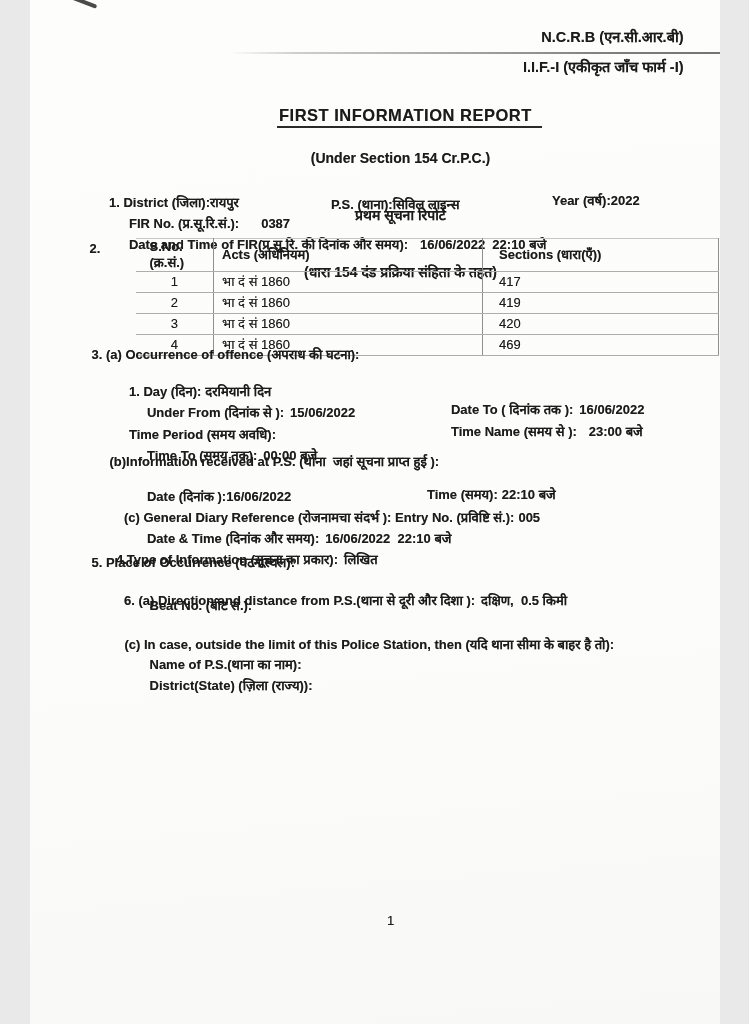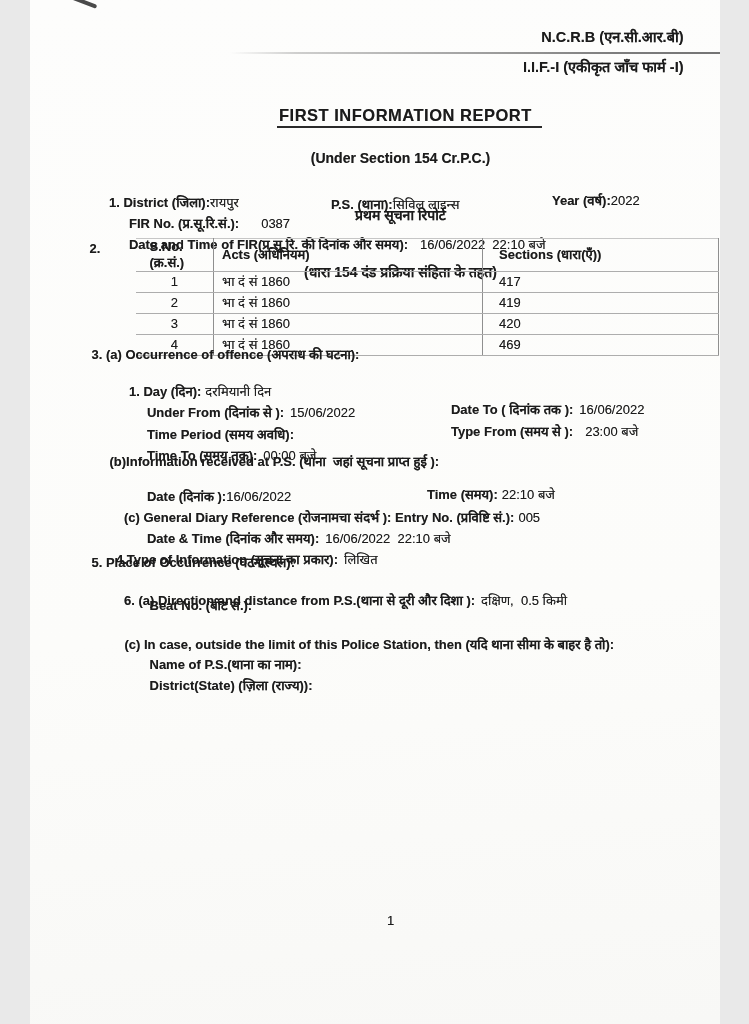--- a/index.html
+++ b/index.html
@@ -9,21 +9,21 @@
     margin:0 auto;
     background:linear-gradient(175deg,#fdfdfc 0%,#fcfcfa 60%,#f8f8f6 100%);
     font-family:"Liberation Sans","DejaVu Sans",sans-serif;
     color:#1b1b1b;
     overflow:hidden;
     text-shadow:0 0 0.6px rgba(45,45,45,0.55);
   }
   .abs{position:absolute;white-space:pre-wrap;}
   .line{font-size:13px;line-height:16px;}
   .lbl{font-weight:700;white-space:pre-wrap;}
-  .val{white-space:pre-wrap;margin-left:6px;}
+  .val{white-space:pre-wrap;margin-left:6px;font-weight:bold;}
   .val.tight{margin-left:0;}
   .val.small{margin-left:4px;}
   .val.wide{margin-left:22px;}
   .val.med{margin-left:12px;}
 
   
   .corner-mark{
     position:absolute;top:-3px;left:24px;width:44px;height:4px;
     background:#4a4a4a;transform:rotate(21deg);border-radius:2px;
   }
@@ -131,25 +131,25 @@
   <div class="abs line lbl" style="top:347px;left:62px;">3. (a) Occurrence of offence (अपराध की घटना):</div>
   <div class="abs line" style="top:368px;left:85px;">
     <span class="lbl">1. Day (दिन):</span><span class="val small">दरमियानी दिन</span>
   </div>
   <div class="abs line" style="top:389px;left:103px;">
     <span class="lbl">Under From (दिनांक से ):</span><span class="val">15/06/2022</span>
   </div>
   <div class="abs line" style="top:386px;left:407px;">
     <span class="lbl">Date To ( दिनांक तक ):</span><span class="val">16/06/2022</span>
   </div>
-  <div class="abs line" style="top:411px;left:103px;">
+  <div class="abs line" style="top:411px;left:85px;">
     <span class="lbl">Time Period (समय अवधि):</span>
   </div>
   <div class="abs line" style="top:408px;left:407px;">
-    <span class="lbl">Type From (समय से ):</span><span class="val med">23:00 बजे</span>
+    <span class="lbl">Time Name (समय से ):</span><span class="val med">23:00 बजे</span>
   </div>
   <div class="abs line" style="top:432px;left:103px;">
     <span class="lbl">Time To (समय तक):</span><span class="val">00:00 बजे</span>
   </div>
 
   <div class="abs line lbl" style="top:454px;left:80px;">(b)Information received at P.S. (थाना  जहां सूचना प्राप्त हुई ):</div>
   <div class="abs line" style="top:473px;left:103px;">
     <span class="lbl">Date (दिनांक ):</span><span class="val tight">16/06/2022</span>
   </div>
   <div class="abs line" style="top:471px;left:383px;">

